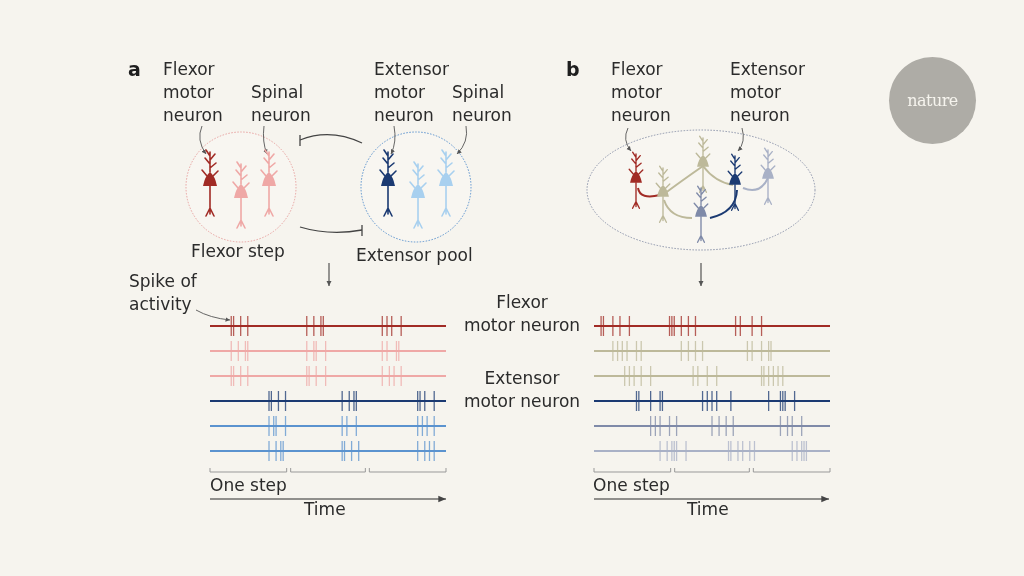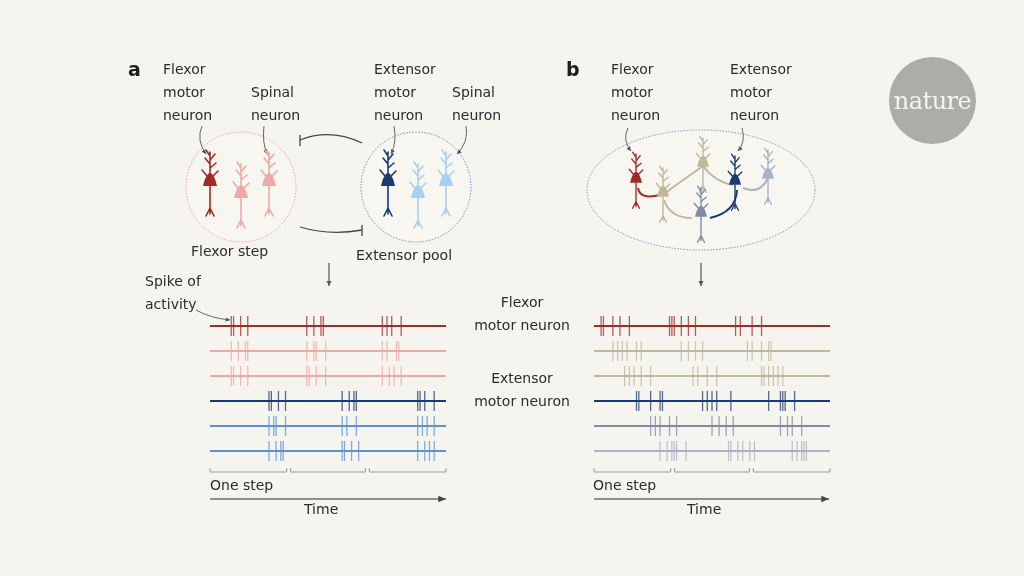--- a/index.html
+++ b/index.html
@@ -1,21 +1,21 @@
 <!DOCTYPE html>
 <html><head>
 <meta charset="utf-8">
 <style>
   html,body{margin:0;padding:0;}
   body{width:1024px;height:576px;background:#f6f4ee;position:relative;overflow:hidden;font-family:"DejaVu Sans","Liberation Sans",sans-serif;color:#2a2a2a;}
-  .txt{position:absolute;font-size:14px;line-height:23px;white-space:pre;color:#2b2b2b;}
+  .txt{position:absolute;font-size:17px;line-height:23px;white-space:pre;color:#2b2b2b;}
   .panel-label{position:absolute;font-weight:bold;font-size:19px;color:#1e1e1e;}
   svg{position:absolute;left:0;top:0;}
   .center{text-align:center;}
-  .logo{position:absolute;left:889px;top:57px;width:87px;height:87px;border-radius:50%;background:#aeaca6;display:flex;align-items:center;justify-content:center;color:#f6f4ee;font-family:"DejaVu Serif","Liberation Serif",serif;font-size:24px;letter-spacing:-0.5px;}
+  .logo{position:absolute;left:889px;top:57px;width:87px;height:87px;border-radius:50%;background:#aeaca6;display:flex;align-items:center;justify-content:center;color:#f6f4ee;font-family:"DejaVu Serif","Liberation Serif",serif;font-size:16px;letter-spacing:-0.5px;}
 </style>
 </head>
 <body>
 
 <div class="logo">
     <span>nature</span>
   </div>
 
 <div class="panel-label" style="left:128px;top:58px;">a</div>
 <div class="txt" style="left:163px;top:58px;">Flexor
@@ -23,21 +23,21 @@
 neuron</div>
 <div class="txt" style="left:251px;top:81px;">Spinal
 neuron</div>
 <div class="txt" style="left:374px;top:58px;">Extensor
 motor
 neuron</div>
 <div class="txt" style="left:452px;top:81px;">Spinal
 neuron</div>
 <div class="txt" style="left:191px;top:240px;">Flexor step</div>
 <div class="txt" style="left:356px;top:244px;">Extensor pool</div>
-<div class="txt" style="left:129px;top:270px;margin-left:16px;">Spike of
+<div class="txt" style="left:129px;top:270px;">Spike of
 activity</div>
 <div class="txt" style="left:210px;top:474px;">One step</div>
 <div class="txt" style="left:304px;top:498px;">Time</div>
 
 <div class="panel-label" style="left:566px;top:58px;">b</div>
 <div class="txt" style="left:611px;top:58px;">Flexor
 motor
 neuron</div>
 <div class="txt" style="left:730px;top:58px;">Extensor
 motor

